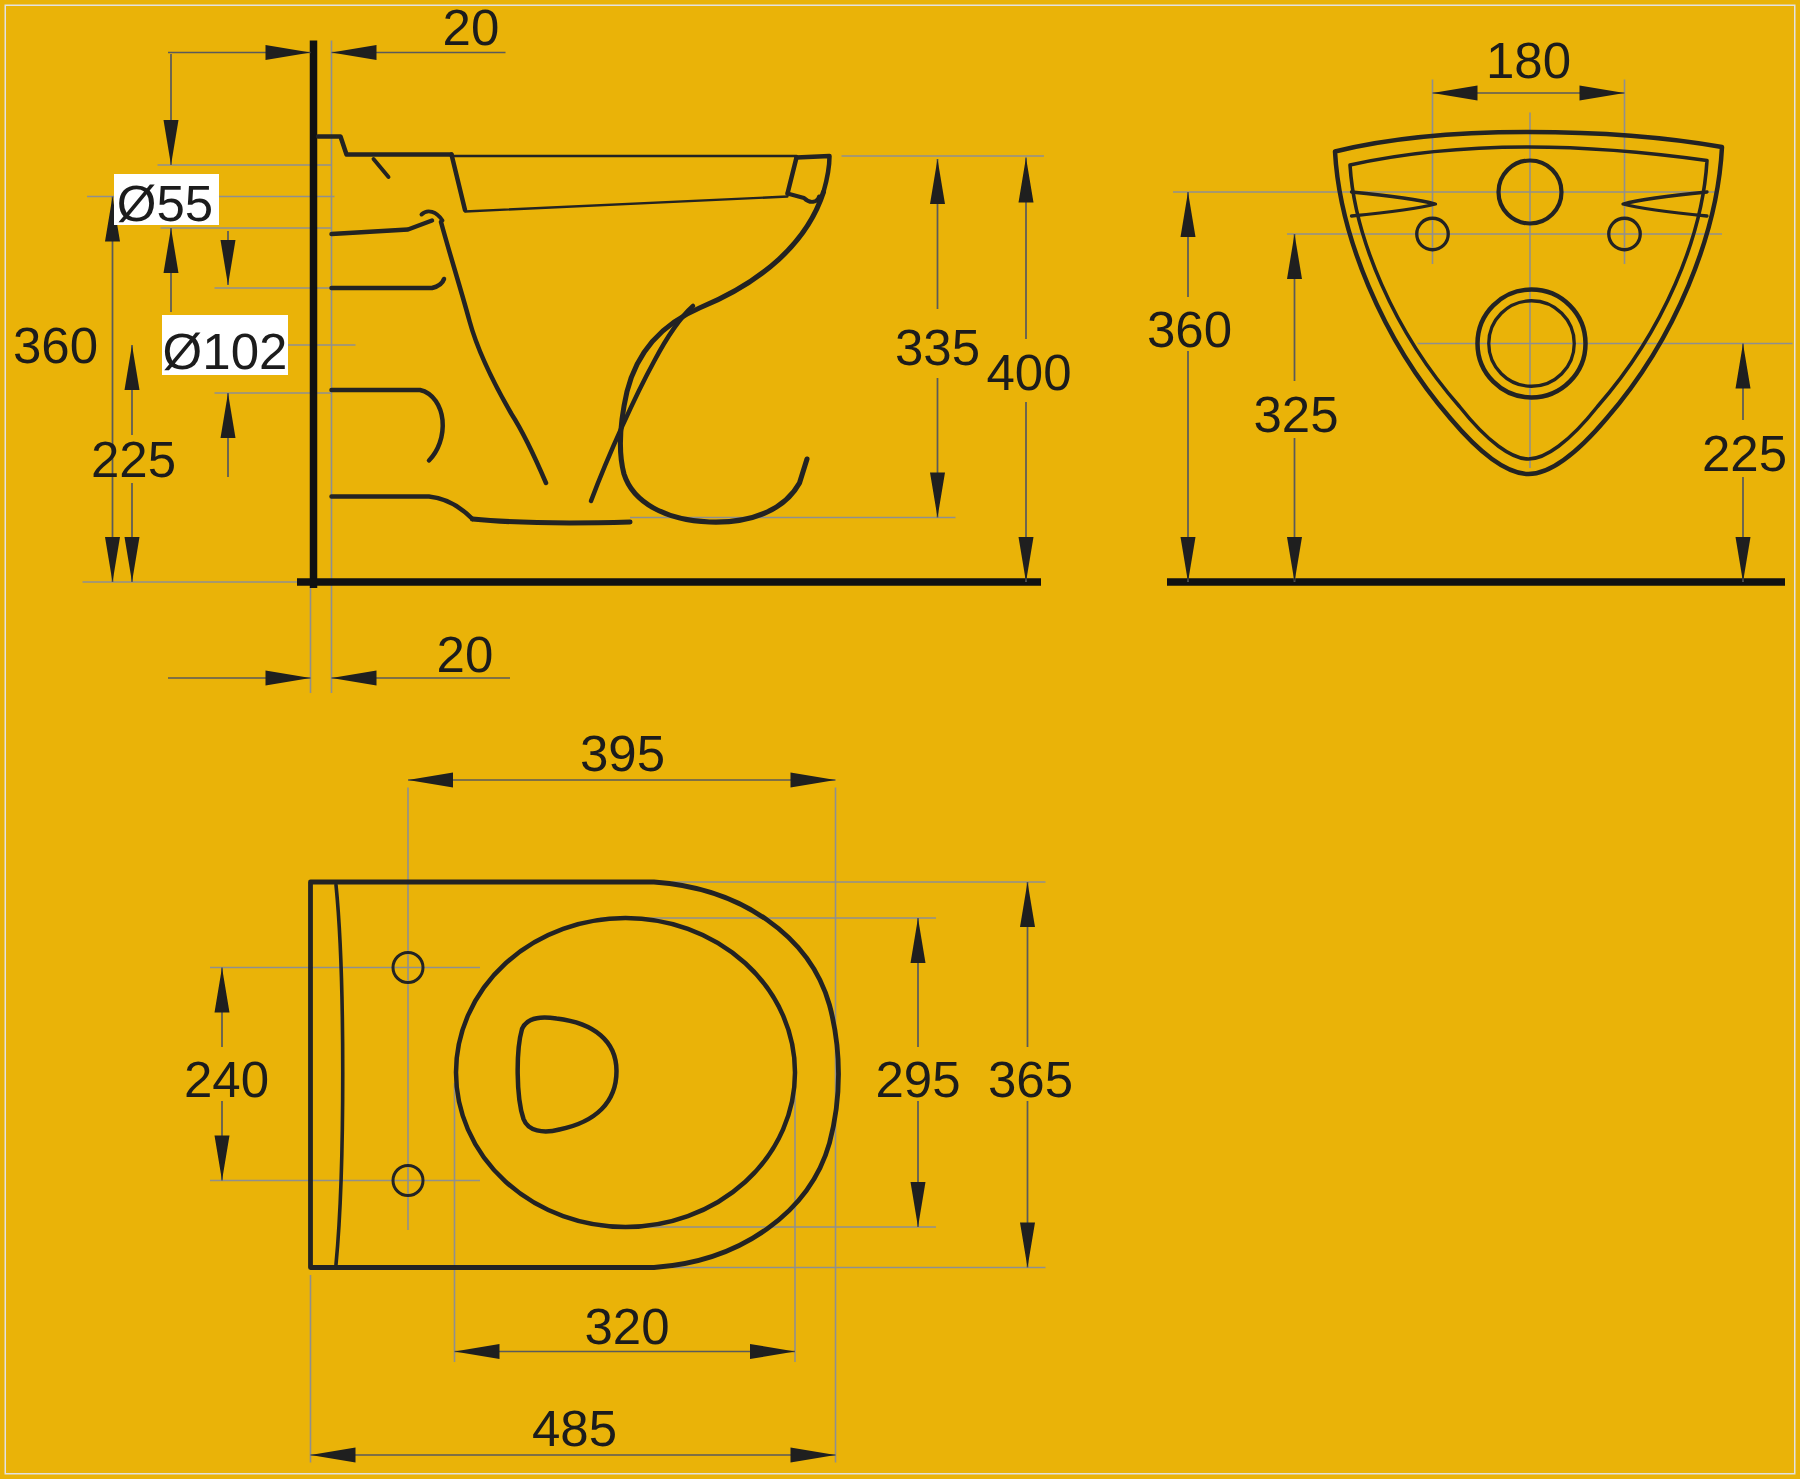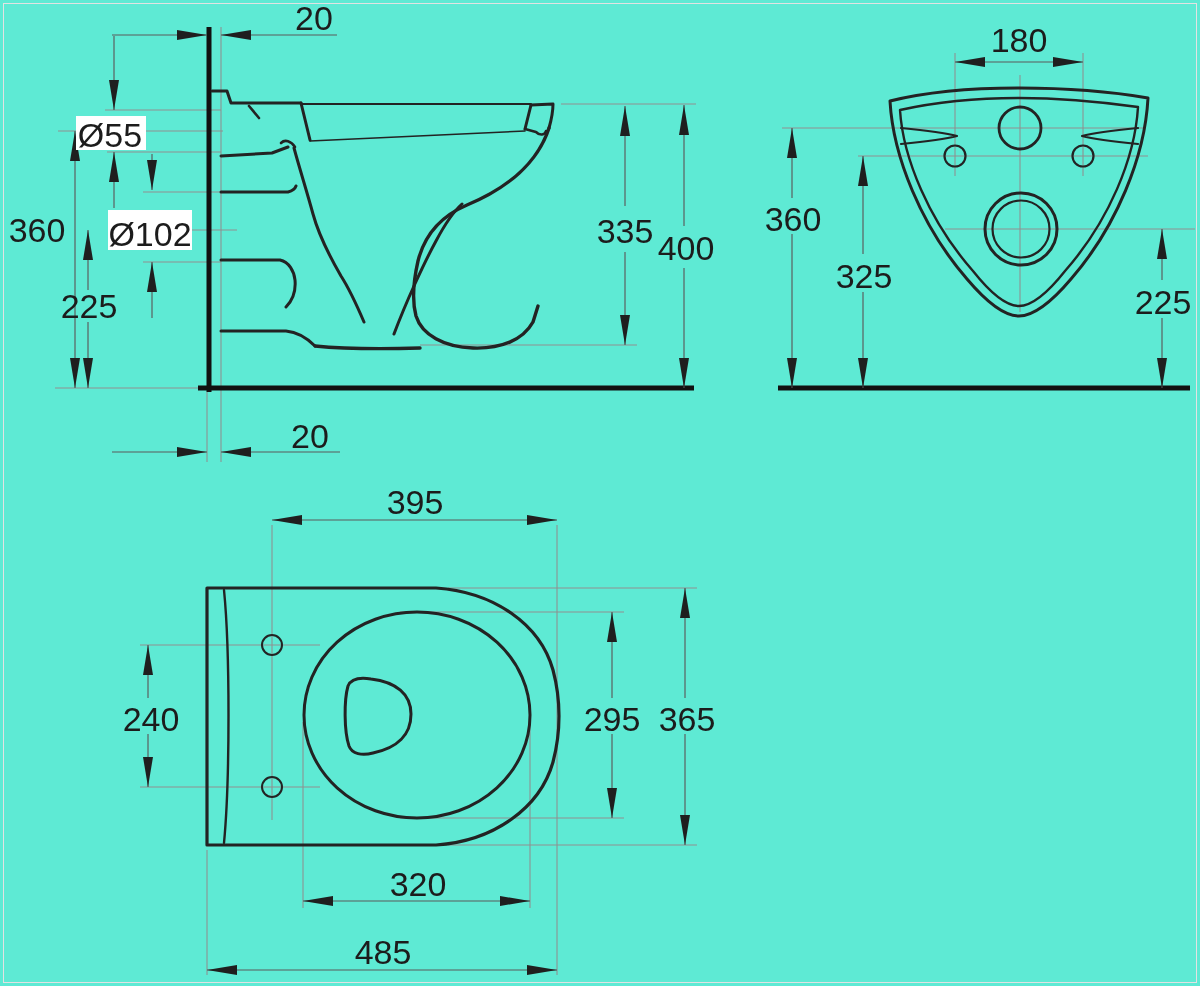--- a/index.html
+++ b/index.html
@@ -1,16 +1,16 @@
 <!DOCTYPE html>
 <html><head>
 <meta charset="utf-8">
 <style>
   html,body{margin:0;padding:0;background:#ffffff;}
-  .stage{position:relative;width:1200px;height:986px;background:#5eead4;overflow:hidden;
+  .stage{position:relative;width:1200px;height:986px;background:#eab308;overflow:hidden;
          font-family:"Liberation Sans", sans-serif;}
   svg{display:block}
   .thin{stroke:#8f8f8f;stroke-width:1.05;fill:none;}
   .dimline{stroke:#5a5a5a;stroke-width:1.15;fill:none;}
   .outline{stroke:#232323;fill:none;stroke-linecap:round;stroke-linejoin:round;}
   .w34{stroke-width:3.4}.w30{stroke-width:3}.w26{stroke-width:2.6}.w24{stroke-width:2.4}
   .w22{stroke-width:2.2}.w18{stroke-width:1.8}.w16{stroke-width:1.6}
   .heavy{stroke:#111111;stroke-width:5;fill:none;stroke-linecap:butt;}
   text.dim{font-size:34px;fill:#1c1c1c;text-anchor:middle;}
   .bg{fill:#ffffff;stroke:none;}

